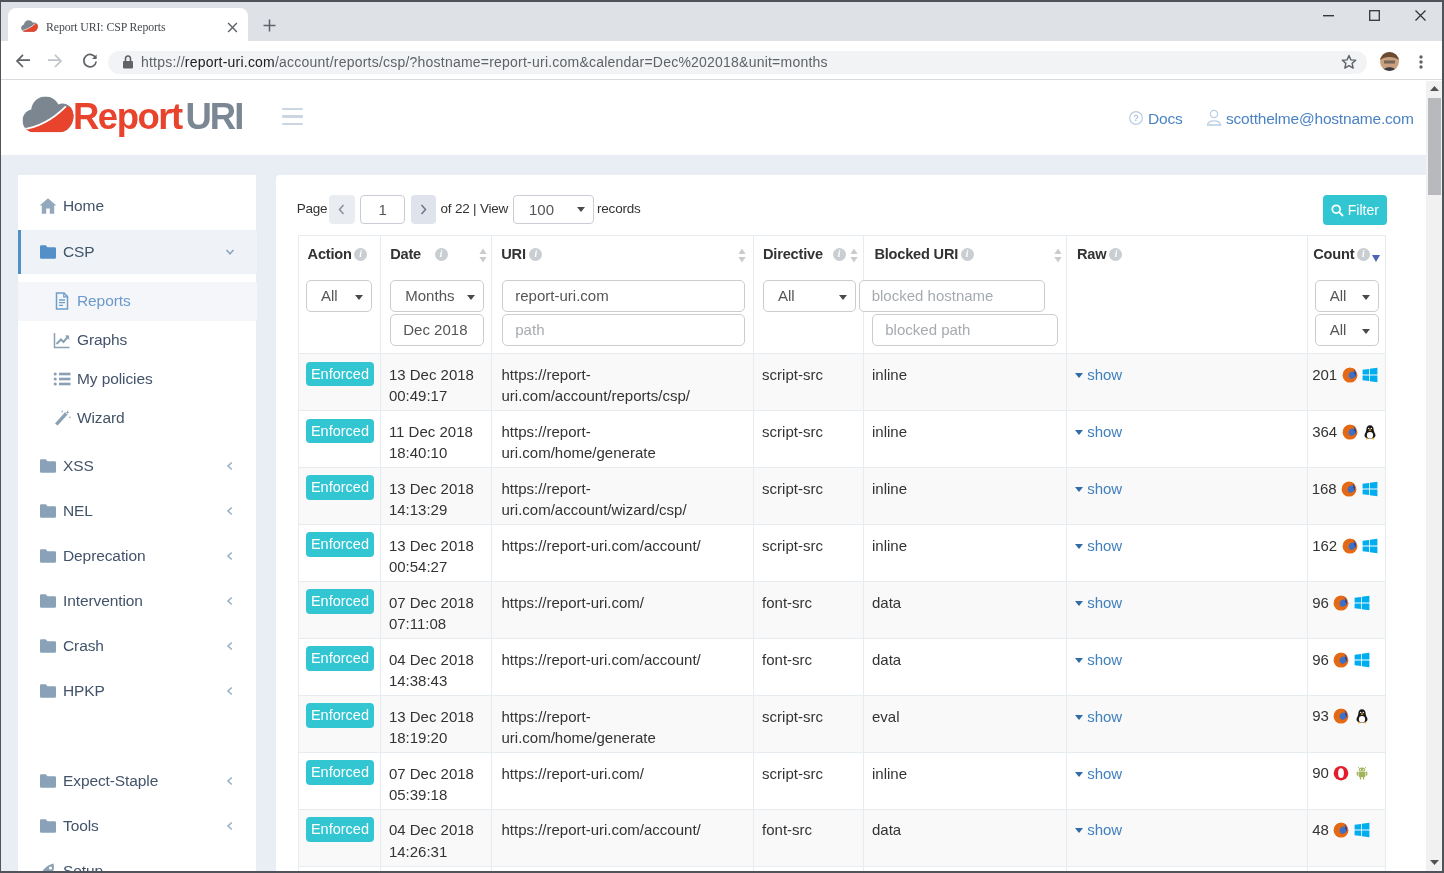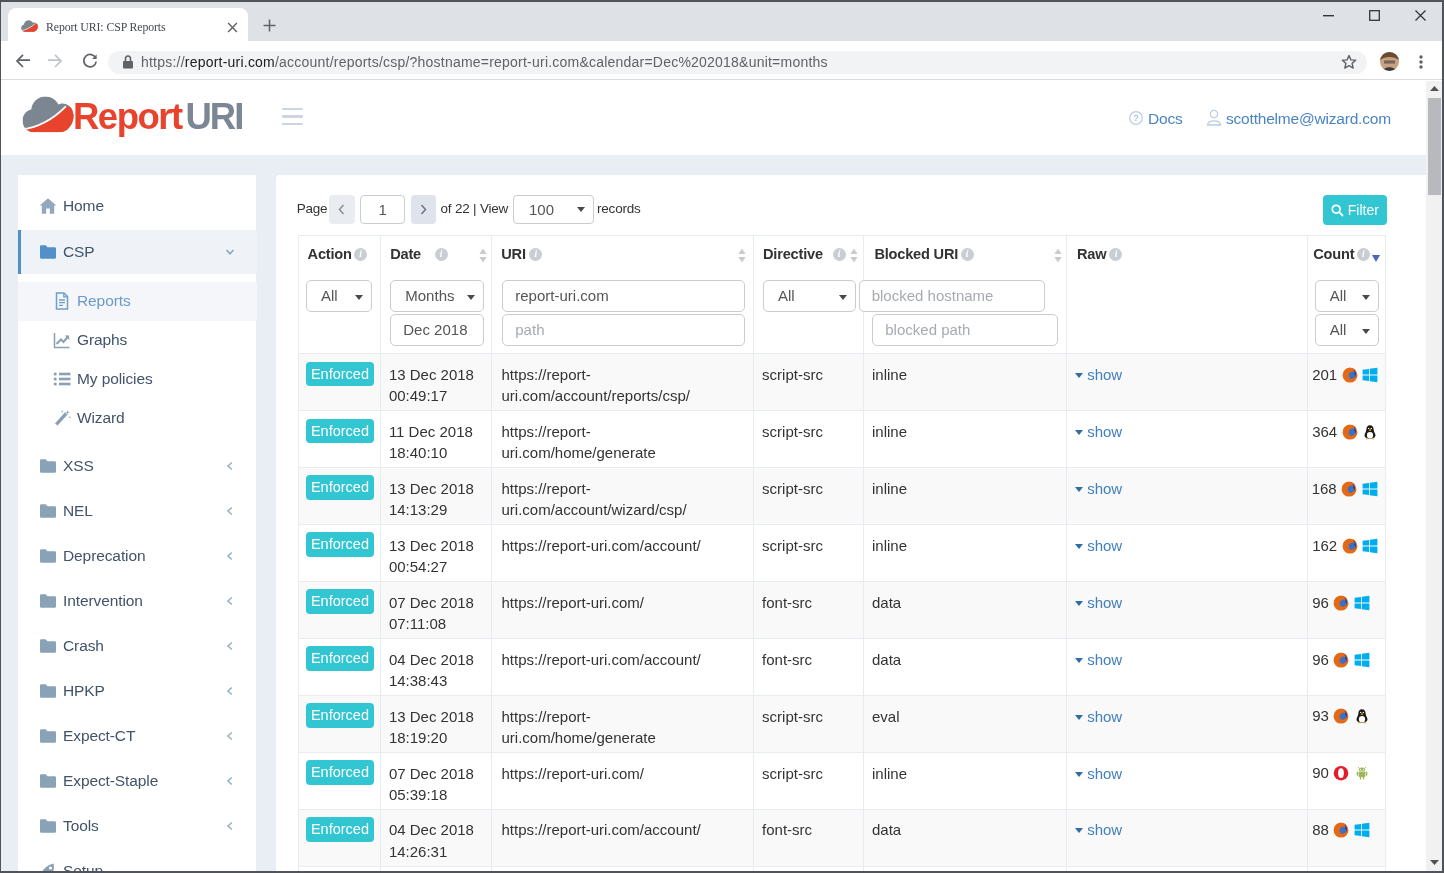--- a/index.html
+++ b/index.html
@@ -167,21 +167,21 @@
     </div>
     <svg class="abs" style="left:1128px;top:30px" width="14" height="14" viewBox="0 0 14 14">
         <circle cx="7" cy="7" r="6.3" fill="none" stroke="#b9cde4" stroke-width="1.2"></circle>
         <text x="7" y="10.2" font-size="9" fill="#87a9cc" text-anchor="middle" font-family="Liberation Sans">?</text>
       </svg>
     <span class="hlink" style="left:1147px;top:28.5px">Docs</span>
     <svg class="abs" style="left:1205px;top:28px" width="16" height="17" viewBox="0 0 16 17">
         <circle cx="8" cy="5" r="3.6" fill="none" stroke="#b9cde4" stroke-width="1.3"></circle>
         <path d="M1.5,16 C2,10.5 14,10.5 14.5,16 Z" fill="none" stroke="#b9cde4" stroke-width="1.3"></path>
       </svg>
-    <span class="hlink" style="left:1225px;top:28.5px">scotthelme@wizard.com</span>
+    <span class="hlink" style="left:1225px;top:28.5px">scotthelme@hostname.com</span>
 
     <div id="sidebar" class="abs">
 
       <div class="mi" style="top:9px;height:45px">
         <svg class="ic" viewBox="0 0 18 18">
             <path d="M9,1.2 L17.3,8.6 L15.2,8.6 L15.2,16.8 L10.8,16.8 L10.8,11.4 L7.2,11.4 L7.2,16.8 L2.8,16.8 L2.8,8.6 L0.7,8.6 Z" fill="#93a8bc"></path>
           </svg>
         <span class="txt">Home</span>
       </div>
 
@@ -277,29 +277,20 @@
         <span class="txt">Crash</span>
         <svg class="chev" viewBox="0 0 10 10">
             <path d="M6.8,1.5 L3,5 L6.8,8.5" fill="none" stroke="#9ab0c4" stroke-width="1.6"></path>
           </svg>
       </div>
       <div class="mi" style="top:494px;height:45px">
         <svg class="ic" viewBox="0 0 18 18">
             <path d="M1,3.5 a1.3,1.3 0 0 1 1.3,-1.3 L6.7,2.2 L8.5,4.2 L15.7,4.2 a1.3,1.3 0 0 1 1.3,1.3 L17,14.5 a1.3,1.3 0 0 1 -1.3,1.3 L2.3,15.8 a1.3,1.3 0 0 1 -1.3,-1.3 Z" fill="#8aa2b8"></path>
           </svg>
         <span class="txt">HPKP</span>
-        <svg class="chev" viewBox="0 0 10 10">
-            <path d="M6.8,1.5 L3,5 L6.8,8.5" fill="none" stroke="#9ab0c4" stroke-width="1.6"></path>
-          </svg>
-      </div>
-      <div class="mi" style="top:539px;height:45px">
-        <svg class="ic" viewBox="0 0 18 18">
-            <path d="M1,3.5 a1.3,1.3 0 0 1 1.3,-1.3 L6.7,2.2 L8.5,4.2 L15.7,4.2 a1.3,1.3 0 0 1 1.3,1.3 L17,14.5 a1.3,1.3 0 0 1 -1.3,1.3 L2.3,15.8 a1.3,1.3 0 0 1 -1.3,-1.3 Z" fill="#8aa2b8"></path>
-          </svg>
-        <span class="txt">Expect-CT</span>
         <svg class="chev" viewBox="0 0 10 10">
             <path d="M6.8,1.5 L3,5 L6.8,8.5" fill="none" stroke="#9ab0c4" stroke-width="1.6"></path>
           </svg>
       </div>
       <div class="mi" style="top:584px;height:45px">
         <svg class="ic" viewBox="0 0 18 18">
             <path d="M1,3.5 a1.3,1.3 0 0 1 1.3,-1.3 L6.7,2.2 L8.5,4.2 L15.7,4.2 a1.3,1.3 0 0 1 1.3,1.3 L17,14.5 a1.3,1.3 0 0 1 -1.3,1.3 L2.3,15.8 a1.3,1.3 0 0 1 -1.3,-1.3 Z" fill="#8aa2b8"></path>
           </svg>
         <span class="txt">Expect-Staple</span>
         <svg class="chev" viewBox="0 0 10 10">
@@ -604,21 +595,21 @@
               <use href="#i-android"></use>
             </svg>
           </div>
         <div class="badge" style="left:8.3px;top:582.50px">Enforced</div>
         <div class="cell" style="left:91.2px;top:584.80px">04 Dec 2018<br>14:26:31</div>
         <div class="cell" style="left:203.8px;top:584.80px">https://report-uri.com/account/</div>
         <div class="cell" style="left:464.4px;top:584.80px">font-src</div>
         <div class="cell" style="left:574.3px;top:584.80px">data</div>
         <div class="show" style="left:777.5px;top:584.80px"><span class="tri"></span>show</div>
         <div class="cnt" style="left:1014.50px;top:587.70px">
-            <span>88</span>
+            <span>48</span>
             <svg class="ci" viewBox="0 0 16 16">
               <use href="#i-ff"></use>
             </svg>
             <svg class="ci" viewBox="0 0 16 16">
               <use href="#i-win"></use>
             </svg>
           </div>
       </div>
     </div>
   </div>

